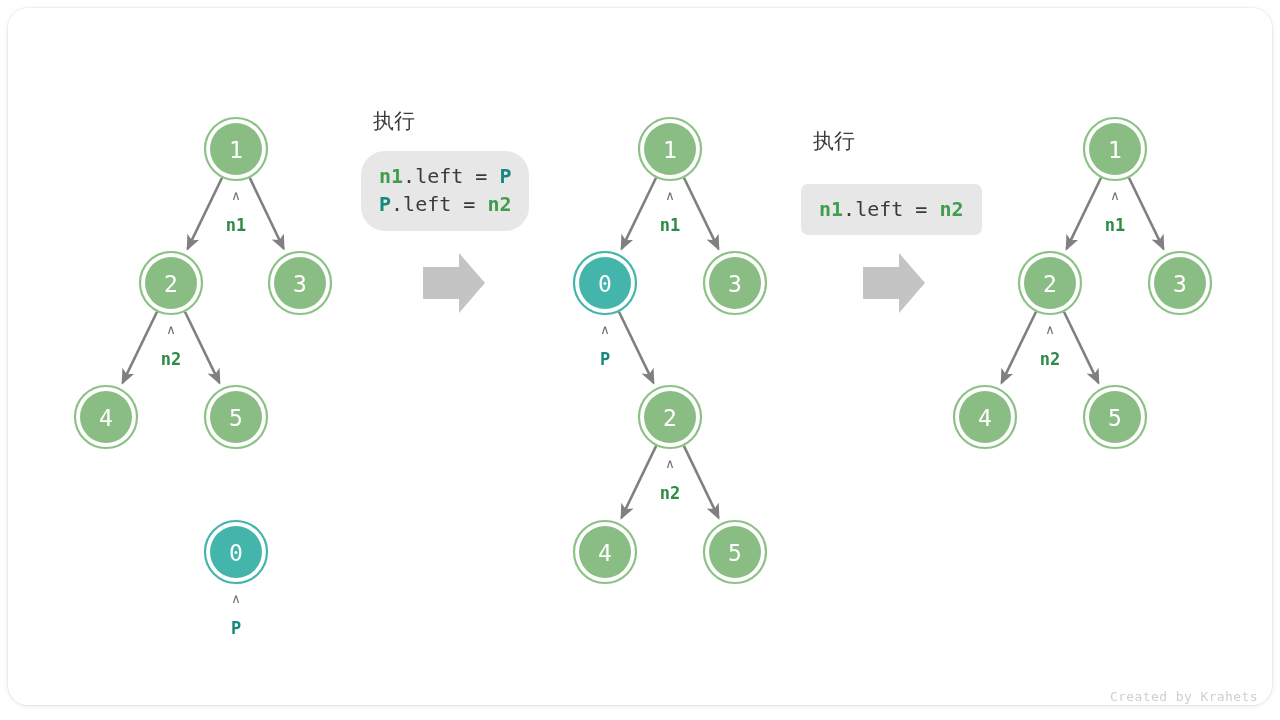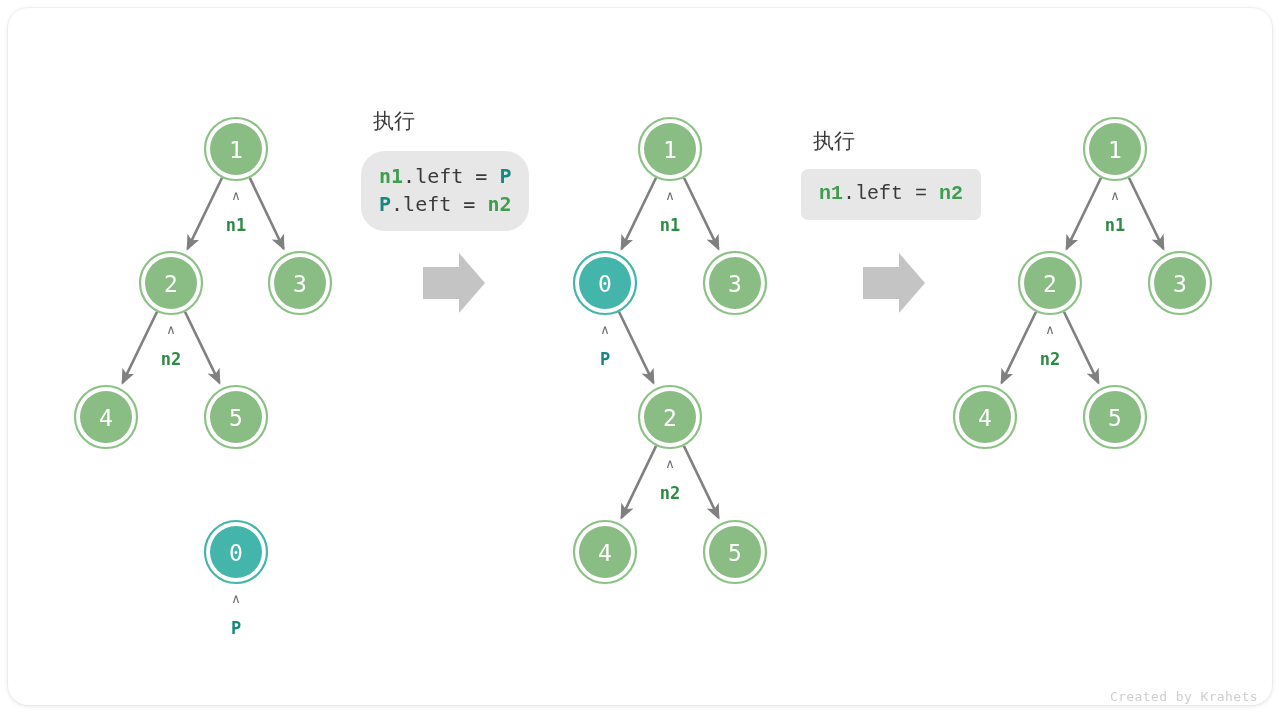--- a/index.html
+++ b/index.html
@@ -244,17 +244,17 @@
             <circle cx="1107" cy="409" r="26" fill="#8abd83"></circle>
             <text x="1107" y="410" class="node-label">5</text>
           </g>
           <path d="M 855 259 L 891 259 L 891 245 L 917 275 L 891 305 L 891 291 L 855 291 Z" fill="#c4c4c4"></path>
         </g>
       </svg>
     <div id="overlay">
         <div class="exec-label" style="left: 365px; top: 99px;">执行</div>
         <div class="code-box" style="left: 353px; top: 143px; border-radius: 24px;"><div><span class="tok-green">n1</span><span class="tok-plain">.left = </span><span class="tok-teal">P</span></div><div><span class="tok-teal">P</span><span class="tok-plain">.left = </span><span class="tok-green">n2</span></div></div>
         <div class="exec-label" style="left: 805px; top: 119px;">执行</div>
-        <div class="code-box" style="left: 793px; top: 161px; font-family: Liberation Mono, monospace;"><div><span class="tok-green">n1</span><span class="tok-plain">.left = </span><span class="tok-green">n2</span></div></div>
+        <div class="code-box" style="left: 793px; top: 176px;"><div><span class="tok-green">n1</span><span class="tok-plain">.left = </span><span class="tok-green">n2</span></div></div>
       </div>
     <div class="credit">Created by Krahets</div>
   </div>
 </div>
 
 </body></html>

